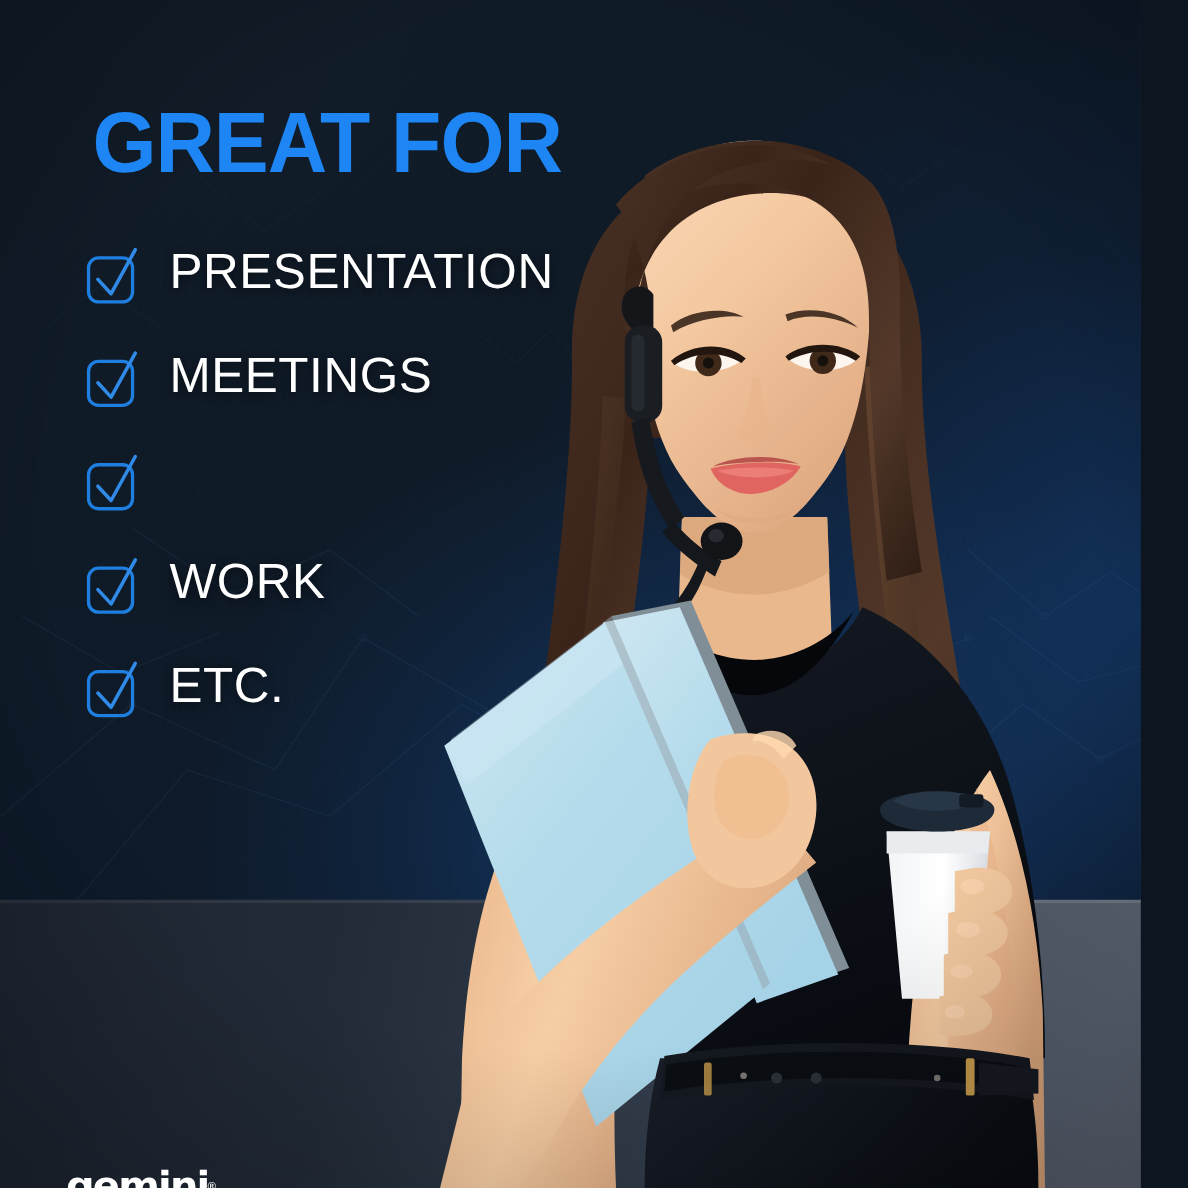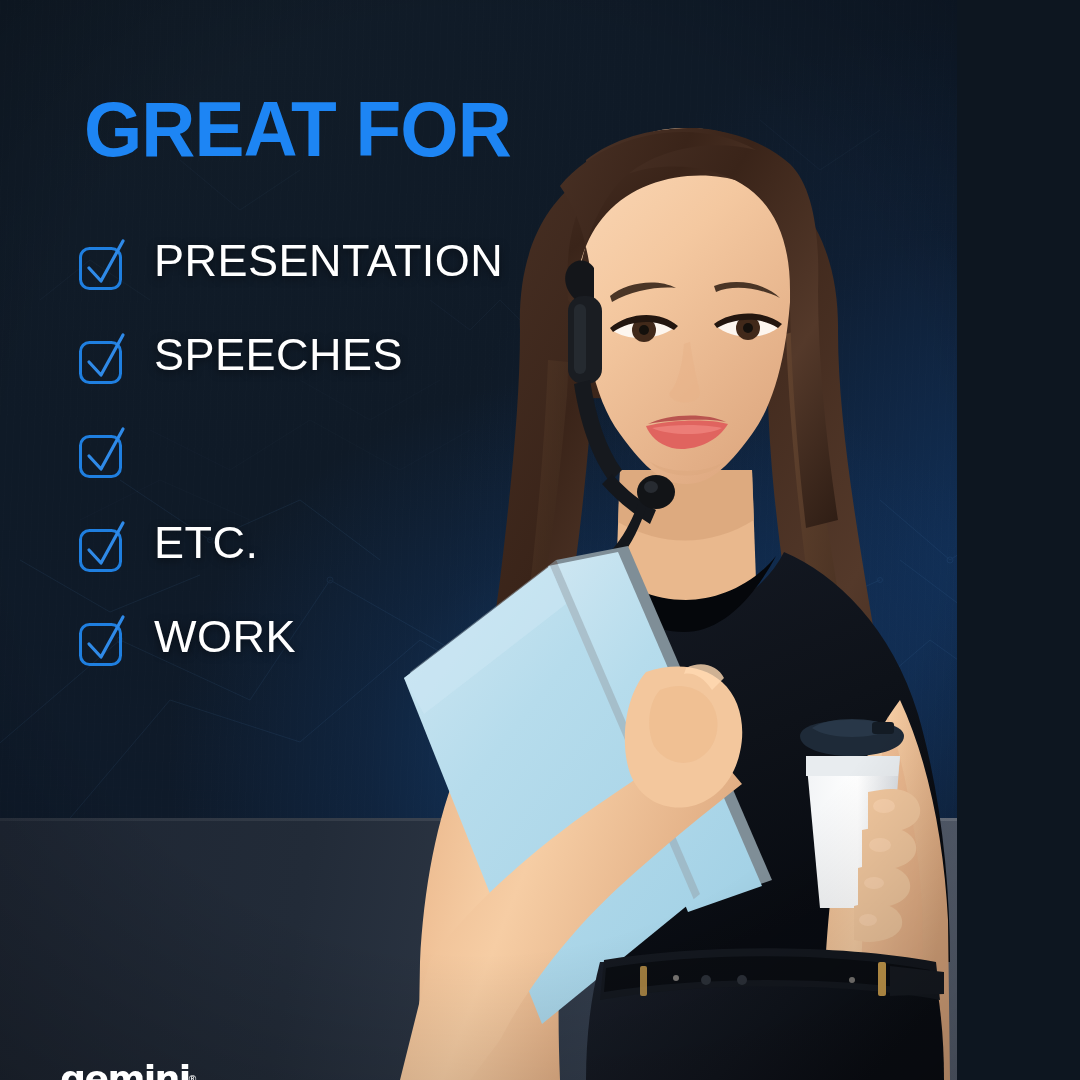--- a/index.html
+++ b/index.html
@@ -1,20 +1,20 @@
 <!DOCTYPE html>
 <html><head>
 <meta charset="utf-8">
 <style>
   * { margin:0; padding:0; box-sizing:border-box; }
   html,body { width:1080px; height:1080px; overflow:hidden; background:#0d1620; }
 
   .poster{
     position:relative;
-    width:957px; height:1080px;
+    width:1037px; height:1080px;
     font-family:"Liberation Sans", sans-serif;
     overflow:hidden;
     background:#111c27;
   }
 
   
   .bg-wall{
     position:absolute; left:0; top:0; width:1080px; height:820px;
     background:
       radial-gradient(ellipse 620px 520px at 58% 92%, rgba(26,88,160,.55) 0%, rgba(20,62,116,.28) 42%, rgba(16,38,70,0) 74%),
@@ -54,21 +54,21 @@
     position:absolute; left:84px; top:92px;
     font-size:78px; line-height:.95; font-weight:bold;
     letter-spacing:-1px;
     color:#1d85f4;
     transform:scaleX(.96);
     transform-origin:left center;
     white-space:nowrap;
   }
 
   
-  .list{ position:absolute; left:78px; top:238px; width:470px; }
+  .list{ position:absolute; left:78px; top:224px; width:470px; }
   .row{ position:relative; height:94px; display:flex; align-items:flex-start; }
 
   .cbox{ position:relative; width:46px; height:56px; flex:0 0 46px; margin-top:2px; }
   .cbox svg{ position:absolute; left:0; top:0; overflow:visible; }
 
   .row-label{
     margin-left:30px;
     color:#ffffff;
     font-size:45px;
     font-weight:300;
@@ -347,50 +347,50 @@
     </div>
 
 
     <div class="row">
       <span class="cbox">
         <svg width="46" height="56" viewBox="0 0 46 56">
           <rect x="2.5" y="8.5" width="40" height="40" rx="9" fill="none" stroke="#1f7fe0" stroke-width="3"></rect>
           <path d="M11 28 L23 41 L45 1" fill="none" stroke="#2f8ae8" stroke-width="3.2" stroke-linecap="round" stroke-linejoin="round"></path>
         </svg>
       </span>
-      <span class="row-label">SPEECHES</span>
-    </div>
-
-    <div class="row">
-      <span class="cbox">
-        <svg width="46" height="56" viewBox="0 0 46 56">
-          <rect x="2.5" y="8.5" width="40" height="40" rx="9" fill="none" stroke="#1f7fe0" stroke-width="3"></rect>
-          <path d="M11 28 L23 41 L45 1" fill="none" stroke="#2f8ae8" stroke-width="3.2" stroke-linecap="round" stroke-linejoin="round"></path>
-        </svg>
-      </span>
+      <span class="row-label">MEETINGS</span>
+    </div>
+
+    <div class="row">
+      <span class="cbox">
+        <svg width="46" height="56" viewBox="0 0 46 56">
+          <rect x="2.5" y="8.5" width="40" height="40" rx="9" fill="none" stroke="#1f7fe0" stroke-width="3"></rect>
+          <path d="M11 28 L23 41 L45 1" fill="none" stroke="#2f8ae8" stroke-width="3.2" stroke-linecap="round" stroke-linejoin="round"></path>
+        </svg>
+      </span>
+    </div>
+
+    <div class="row">
+      <span class="cbox">
+        <svg width="46" height="56" viewBox="0 0 46 56">
+          <rect x="2.5" y="8.5" width="40" height="40" rx="9" fill="none" stroke="#1f7fe0" stroke-width="3"></rect>
+          <path d="M11 28 L23 41 L45 1" fill="none" stroke="#2f8ae8" stroke-width="3.2" stroke-linecap="round" stroke-linejoin="round"></path>
+        </svg>
+      </span>
+      <span class="row-label">WORK</span>
     </div>
 
     <div class="row">
       <span class="cbox">
         <svg width="46" height="56" viewBox="0 0 46 56">
           <rect x="2.5" y="8.5" width="40" height="40" rx="9" fill="none" stroke="#1f7fe0" stroke-width="3"></rect>
           <path d="M11 28 L23 41 L45 1" fill="none" stroke="#2f8ae8" stroke-width="3.2" stroke-linecap="round" stroke-linejoin="round"></path>
         </svg>
       </span>
       <span class="row-label">ETC.</span>
-    </div>
-
-    <div class="row">
-      <span class="cbox">
-        <svg width="46" height="56" viewBox="0 0 46 56">
-          <rect x="2.5" y="8.5" width="40" height="40" rx="9" fill="none" stroke="#1f7fe0" stroke-width="3"></rect>
-          <path d="M11 28 L23 41 L45 1" fill="none" stroke="#2f8ae8" stroke-width="3.2" stroke-linecap="round" stroke-linejoin="round"></path>
-        </svg>
-      </span>
-      <span class="row-label">WORK</span>
     </div>
 
   </div>
 
   <div class="logo">
     <span class="logo-word">gemini</span>
     <span class="logo-tm">®</span>
   </div>
 
 </div>

